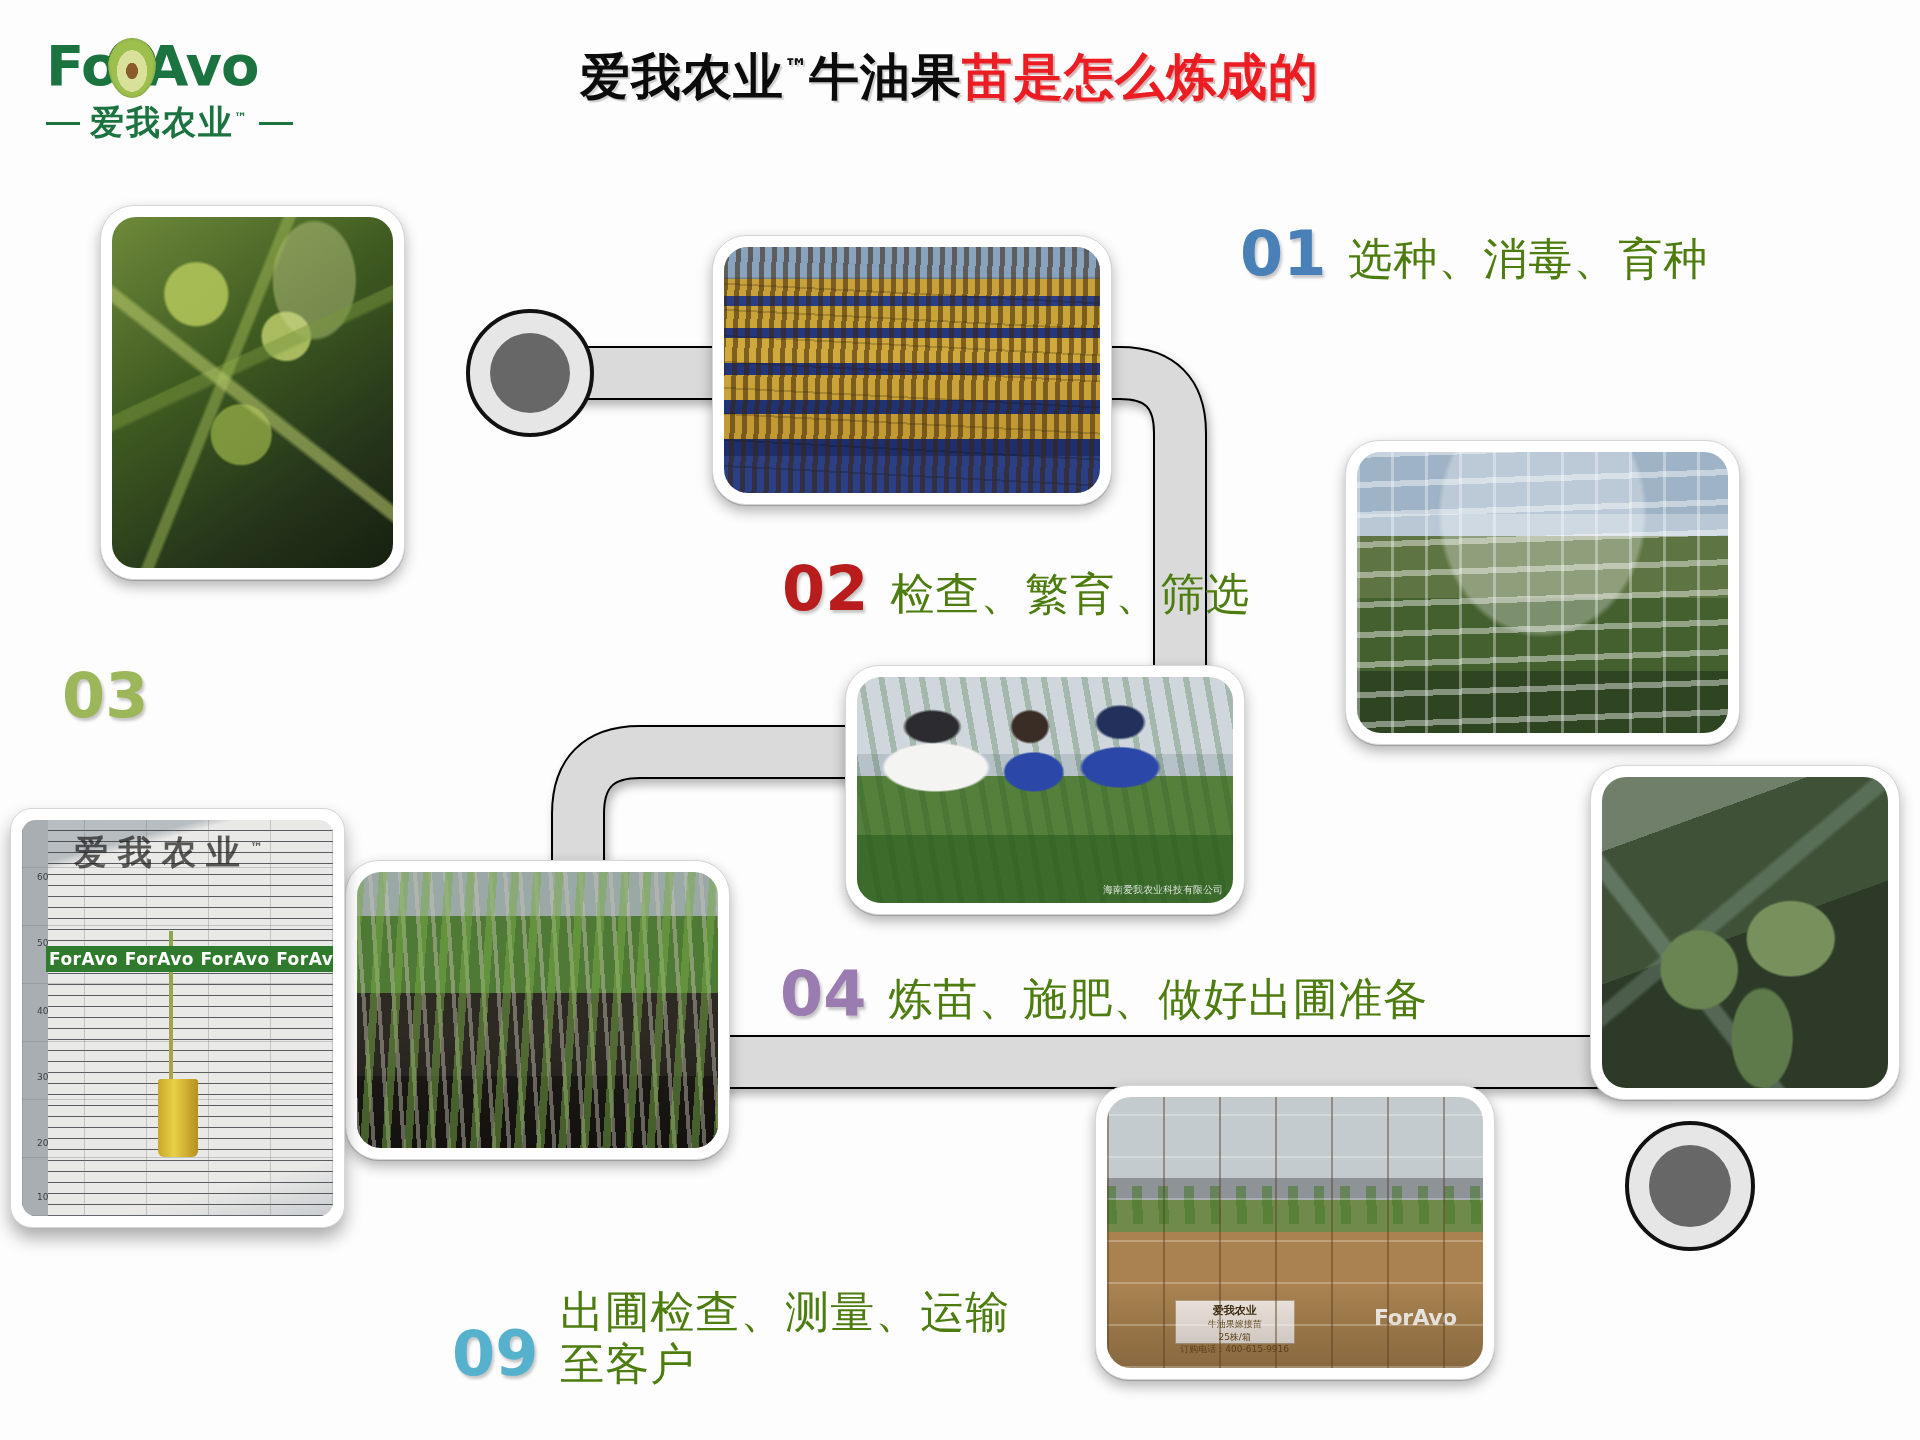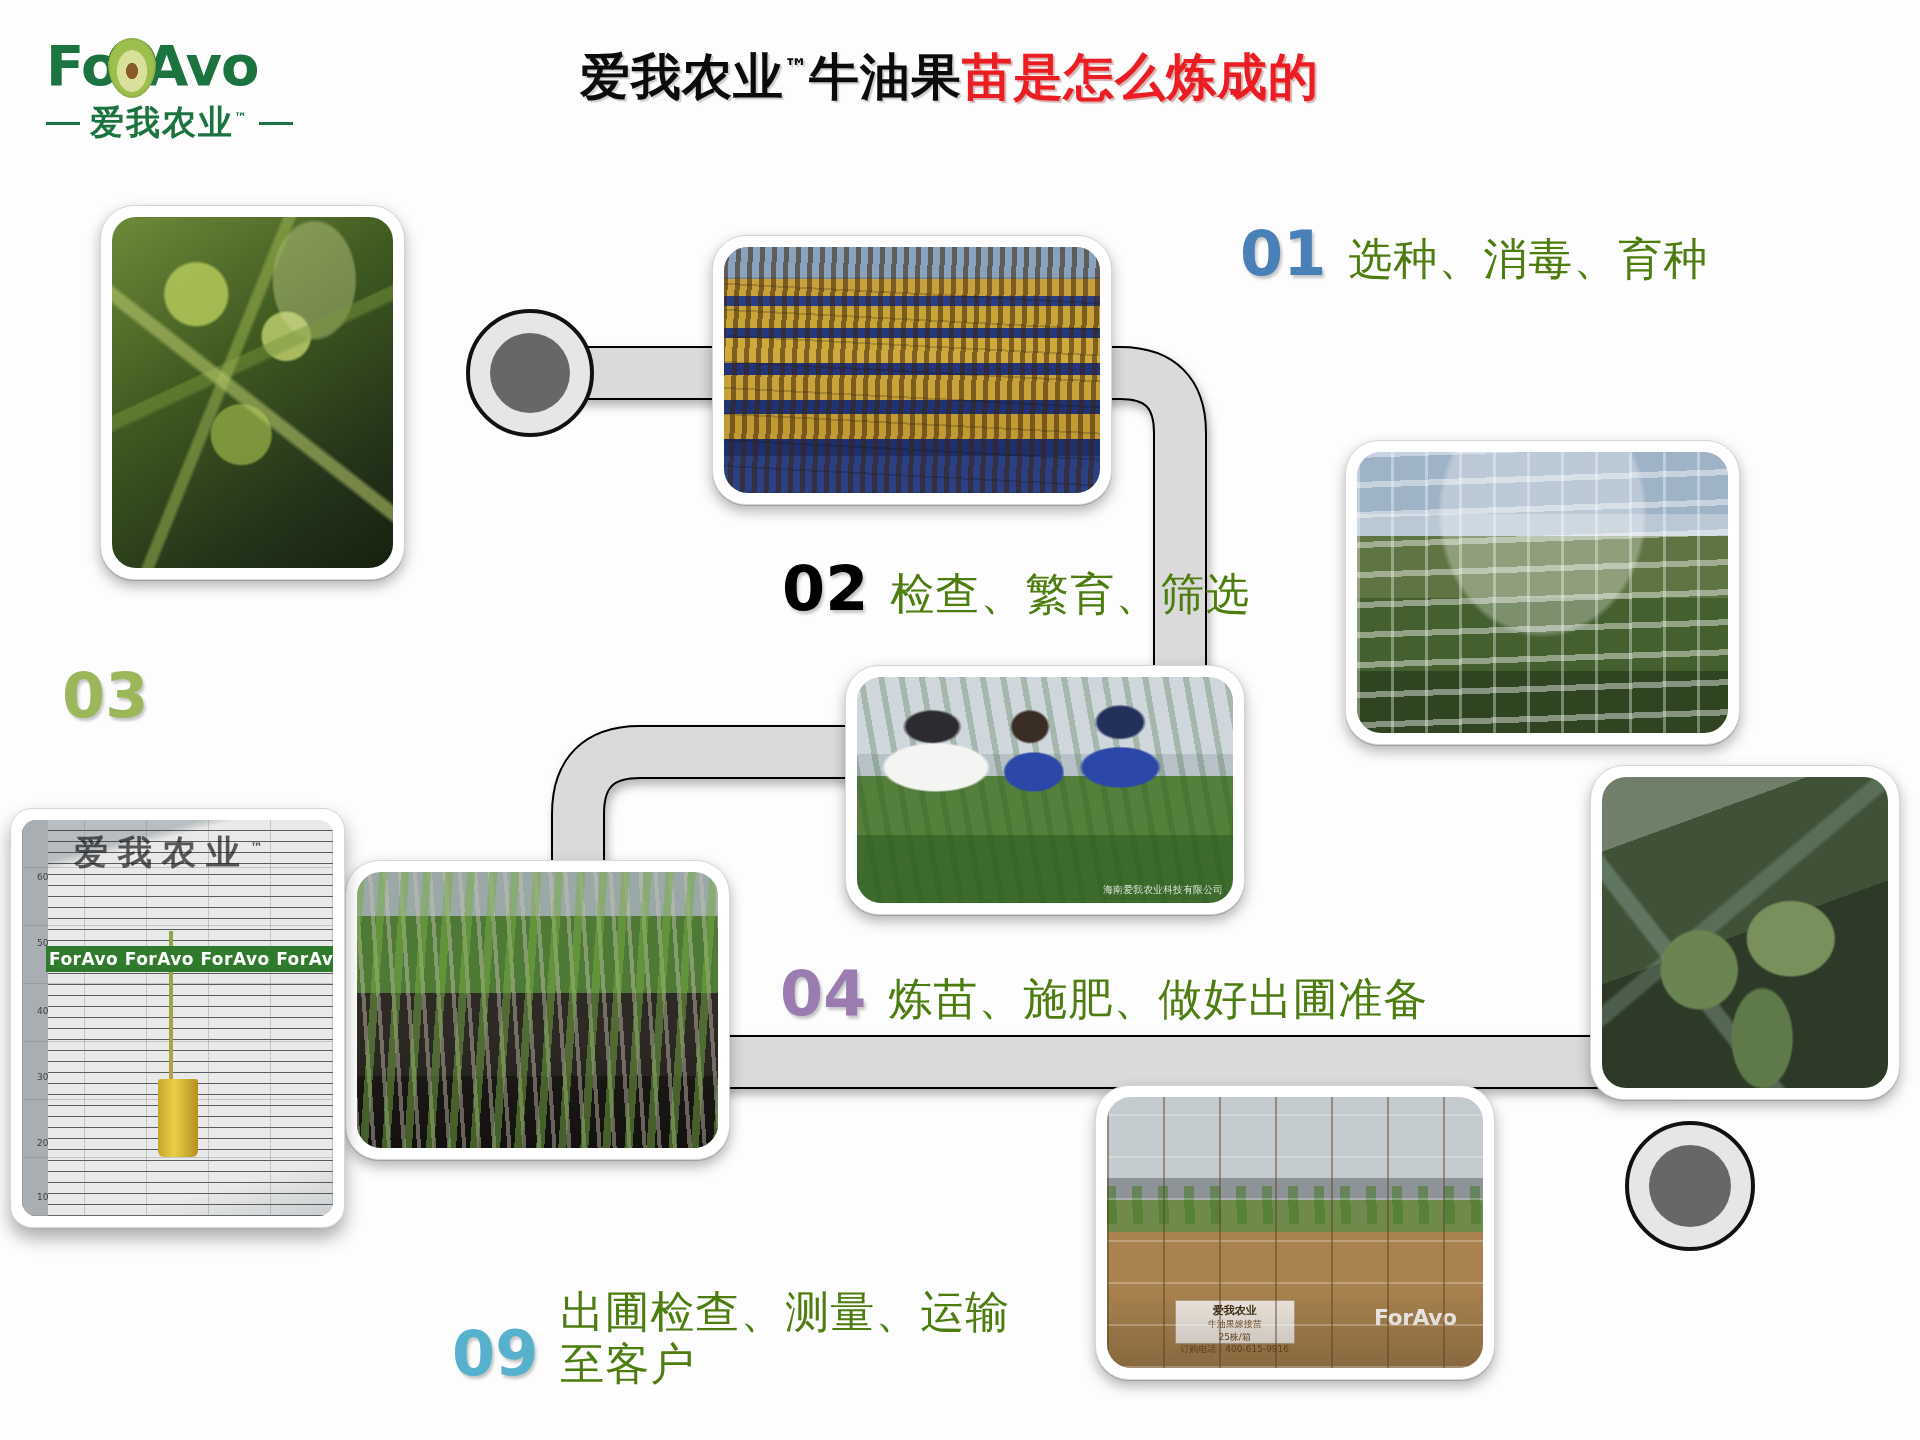--- a/index.html
+++ b/index.html
@@ -346,21 +346,21 @@
       <span class="box-logo">ForAvo</span>
     </div>
   </div>
 
   <div class="step" style="left:1240px; top:225px;">
     <span class="num" style="color:#4a80b8">01</span>
     <span class="txt">选种、消毒、育种</span>
   </div>
 
   <div class="step" style="left:782px; top:560px;">
-    <span class="num" style="color:#000000">02</span>
+    <span class="num" style="color:#b91c1c">02</span>
     <span class="txt">检查、繁育、筛选</span>
   </div>
 
   <div class="step" style="left:62px; top:655px;margin-top:12px;">
     <span class="num" style="color:#9cb759">03</span>
   </div>
 
   <div class="step" style="left:780px; top:965px;">
     <span class="num" style="color:#9a7cb0">04</span>
     <span class="txt">炼苗、施肥、做好出圃准备</span>

